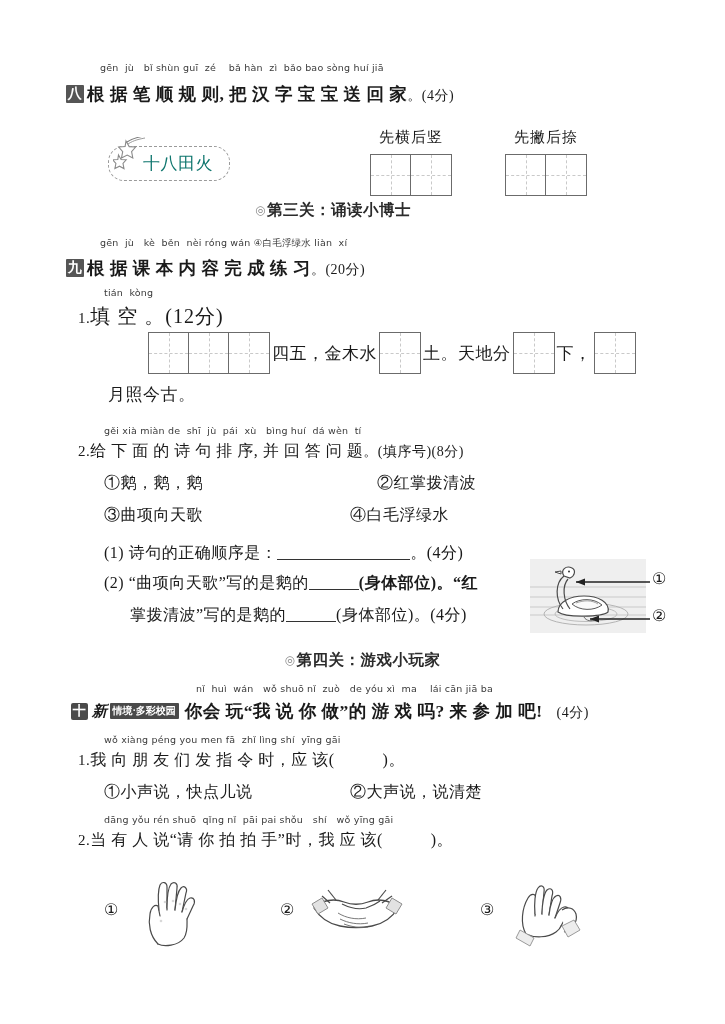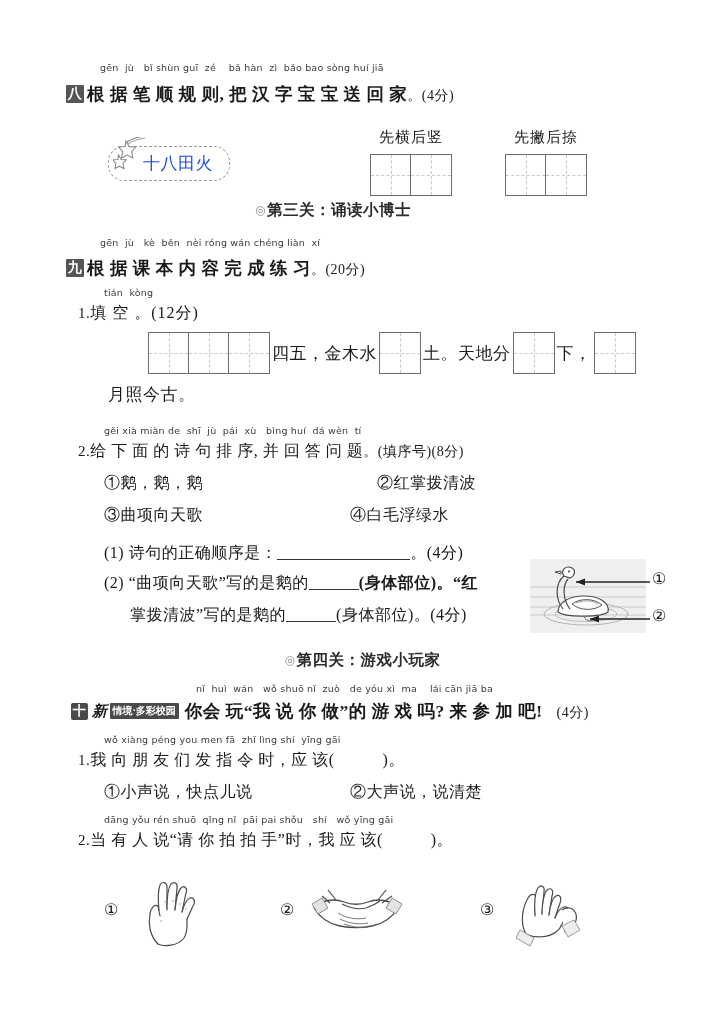--- a/index.html
+++ b/index.html
@@ -37,21 +37,21 @@
   }
   .tzg .cell:last-child{border-right:none;}
   .tzg .cell:before,.tzg .cell:after{content:"";position:absolute;}
   .tzg .cell:before{left:50%;top:0;bottom:0;border-left:1px dashed #c9c9c9;}
   .tzg .cell:after{top:50%;left:0;right:0;border-top:1px dashed #c9c9c9;}
 
   
   .bank{
     display:inline-block;border:1.4px dashed #9a9a9a;border-radius:16px;
     padding:5px 16px 5px 34px;font-size:17px;letter-spacing:11px;
-    position:relative;color:#1d4ed8;
+    position:relative;color:#0f766e;
   }
   .star{position:absolute;color:#fff;}
   .star svg{display:block;}
 
   
   .ul{display:inline-block;border-bottom:1.2px solid #333;height:15px;vertical-align:-2px;}
 
   
   .badge-plus{
     display:inline-block;width:17px;height:17px;background:#4a4a4a;color:#fff;
@@ -116,28 +116,28 @@
         <div class="cell"></div>
       </div>
     </div>
   </div>
 
   <div class="gate cn" style="position:absolute;left:0;top:200px;width:666px;">
     <span class="ring">◎</span><span>第三关：诵读小博士</span>
   </div>
 
   <div style="position:absolute;left:0;top:0;width:725px;">
-    <div class="py" style="position:absolute;left:100px;top:237px;">gēn  jù   kè  běn  nèi róng wán chéng liàn  xí</div>
+    <div class="py" style="position:absolute;left:100px;top:237px;">gēn  jù   kè  běn  nèi róng wán ④白毛浮绿水 liàn  xí</div>
     <div style="position:absolute;left:66px;top:256px;">
       <span class="sec-num cn">九</span><span class="sec-title cn">根 据 课 本 内 容 完  成  练 习</span><span class="score cn">。(20分)</span>
     </div>
 
     <div class="py" style="position:absolute;left:104px;top:287px;">tián  kòng</div>
     <div style="position:absolute;left:78px;top:303px;">
-      <span class="cn" style="font-size:15px;">1.</span><span class="cn" style="font-size:16px;letter-spacing:1px;">填 空 。(12分)</span>
+      <span class="cn" style="font-size:15px;">1.</span><span class="cn" style="font-size:20px;letter-spacing:1px;">填 空 。(12分)</span>
     </div>
 
     <div style="position:absolute;left:148px;top:332px;display:flex;align-items:center;">
       <span class="tzg">
         <span class="cell"></span>
         <span class="cell"></span>
         <span class="cell"></span>
       </span>
       <span class="cn" style="font-size:17px;padding:0 2px;">四五，金木水</span>
       <span class="tzg">

